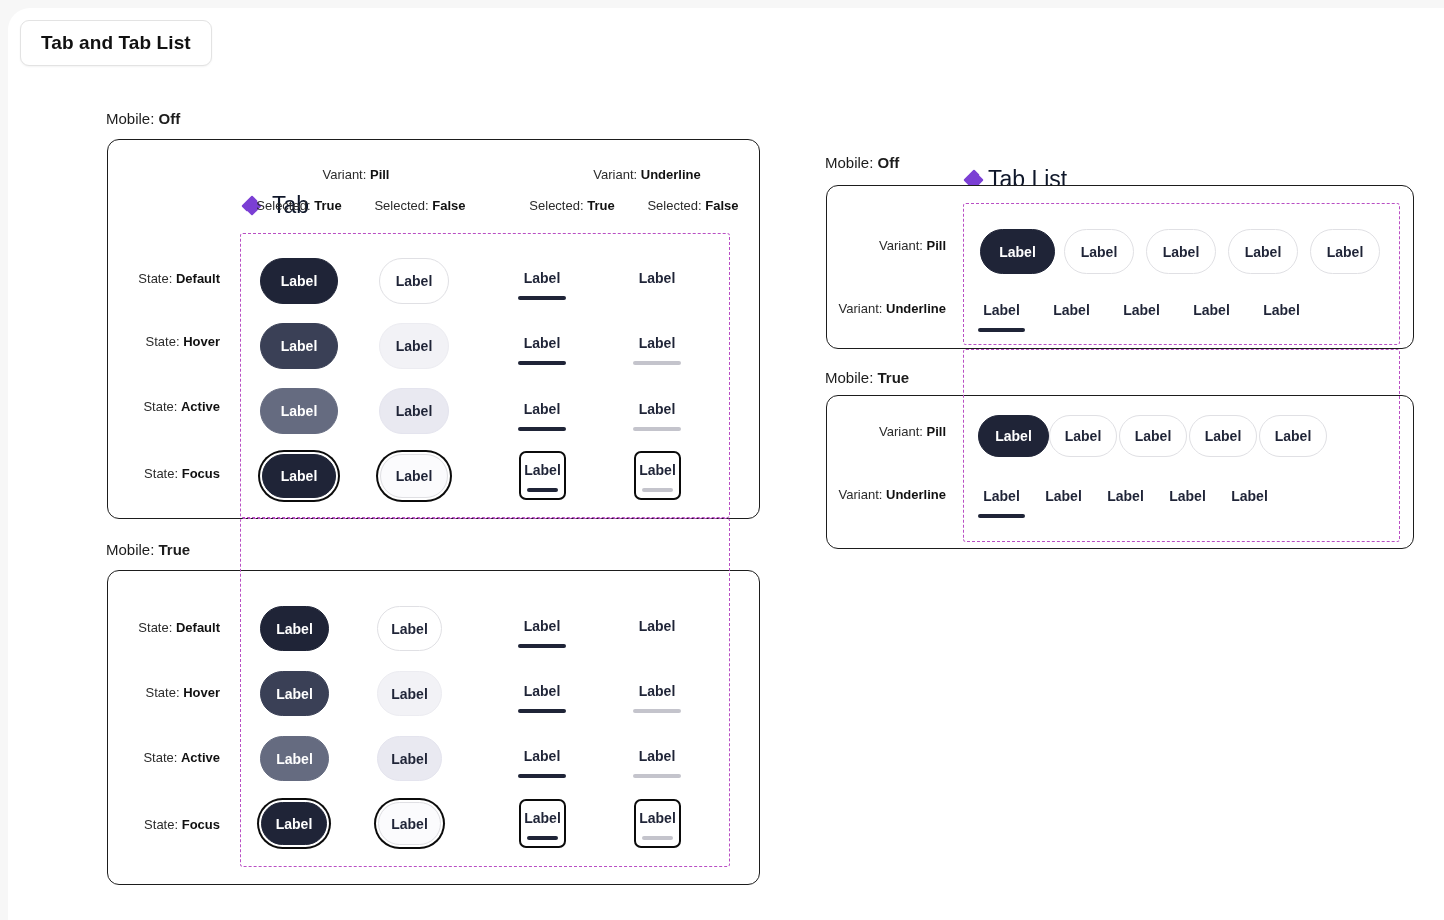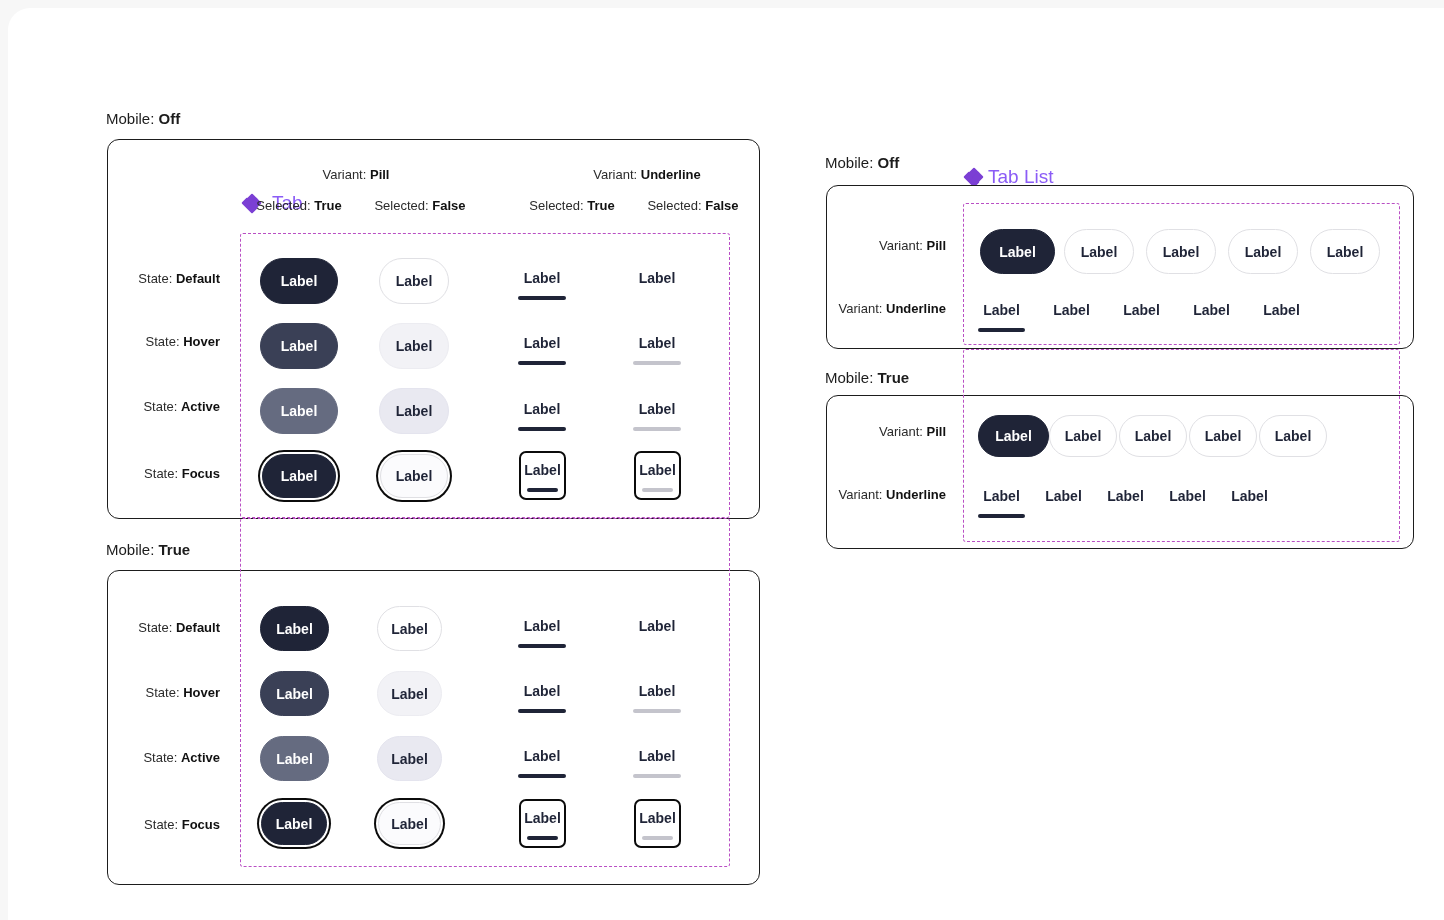--- a/index.html
+++ b/index.html
@@ -53,21 +53,21 @@
     position: absolute;
     border: 1.3px dashed #b94fc4;
     border-radius: 3px;
     pointer-events: none;
   }
 
   
   .fig-badge {
     position: absolute;
     display: flex; align-items: center; gap: 6px;
-    color: #8b5cf6; font-size: 19px;
+    color: #0f172a; font-size: 23px;
     white-space: nowrap;
   }
   .fig-badge .dia {
     display: inline-block; width: 17px; height: 17px; position: relative;
     flex: none;
   }
   .fig-badge .dia i {
     position: absolute; width: 8px; height: 8px; background: #7b3fd4;
     transform: rotate(45deg); border-radius: 1px;
   }
@@ -126,20 +126,21 @@
     padding: 10px 6px 6px 6px; background:#ffffff;
   }
 </style>
 </head>
 <body>
 
 <div class="canvas">
 
   <div class="page-sheet"></div>
 
+  <div class="title-chip">Tab and Tab List</div>
 
   <div class="mobile-caption" style="left:106px; top:110px;">
     <span>Mobile:</span>
     <b>Off</b>
   </div>
 
   <div class="panel" style="left:107px; top:139px; width:653px; height:380px;"></div>
 
   <div class="fig-badge" style="left:243px; top:192px;gap:12px;">
     <span class="dia">

